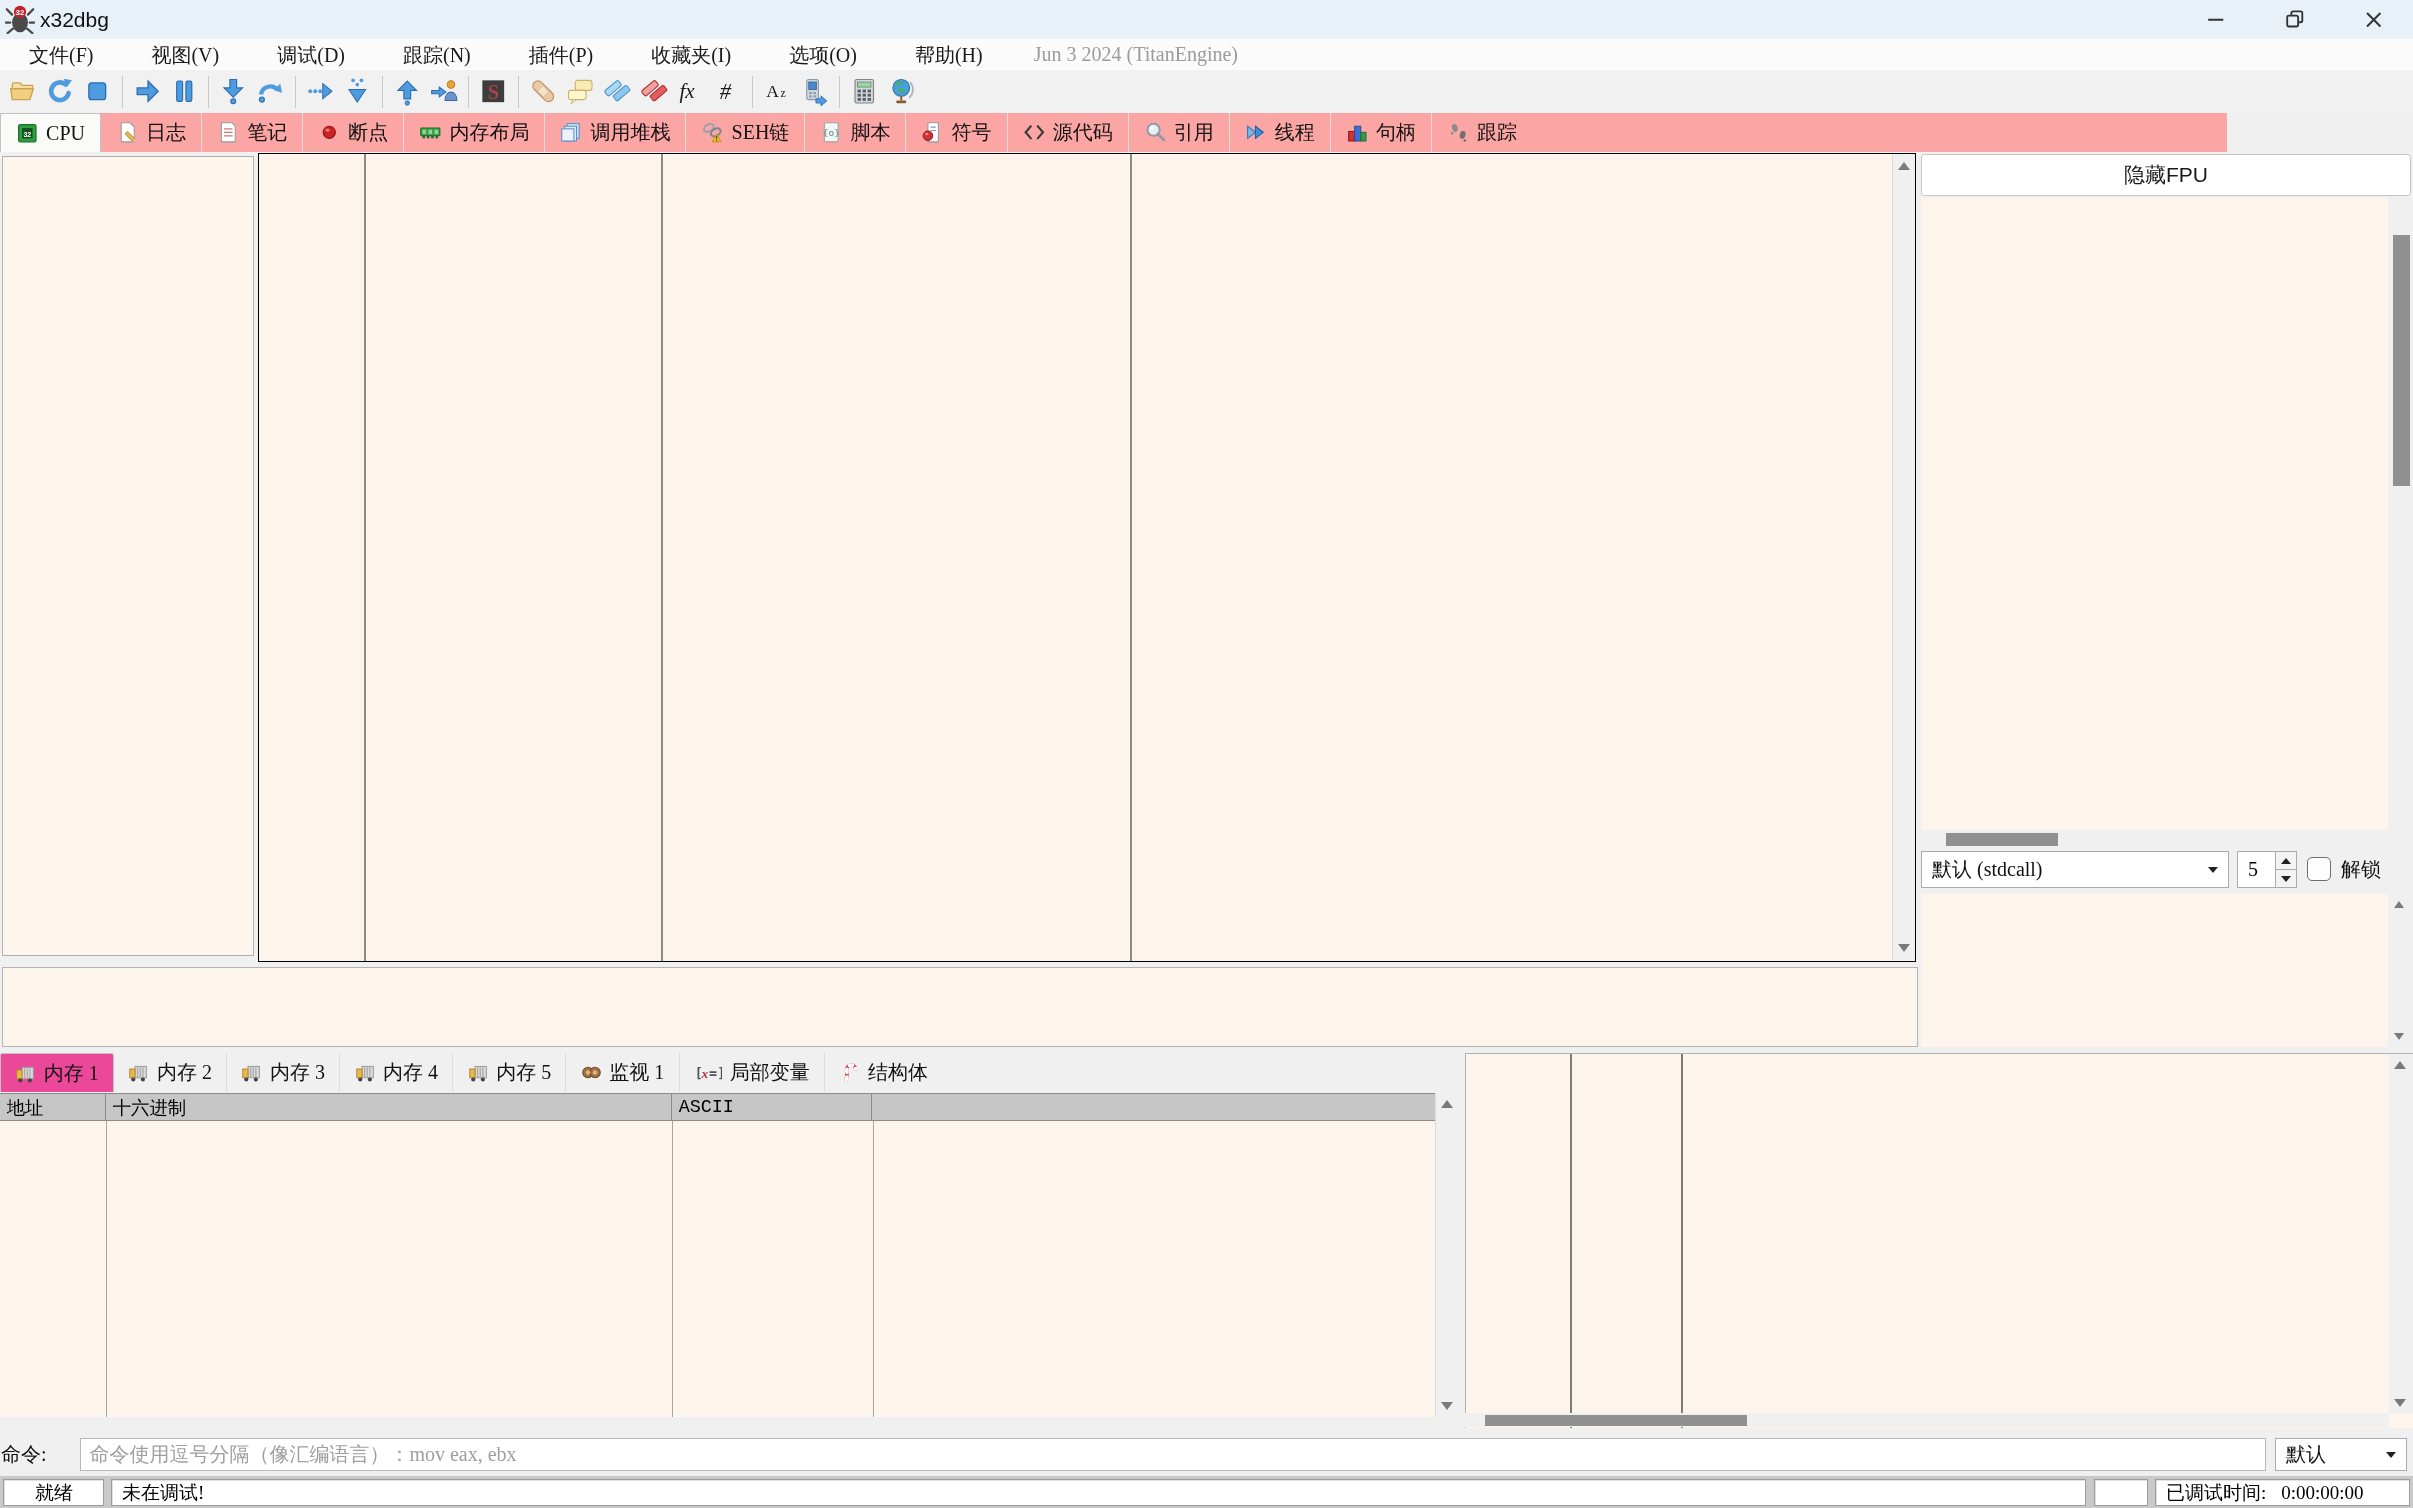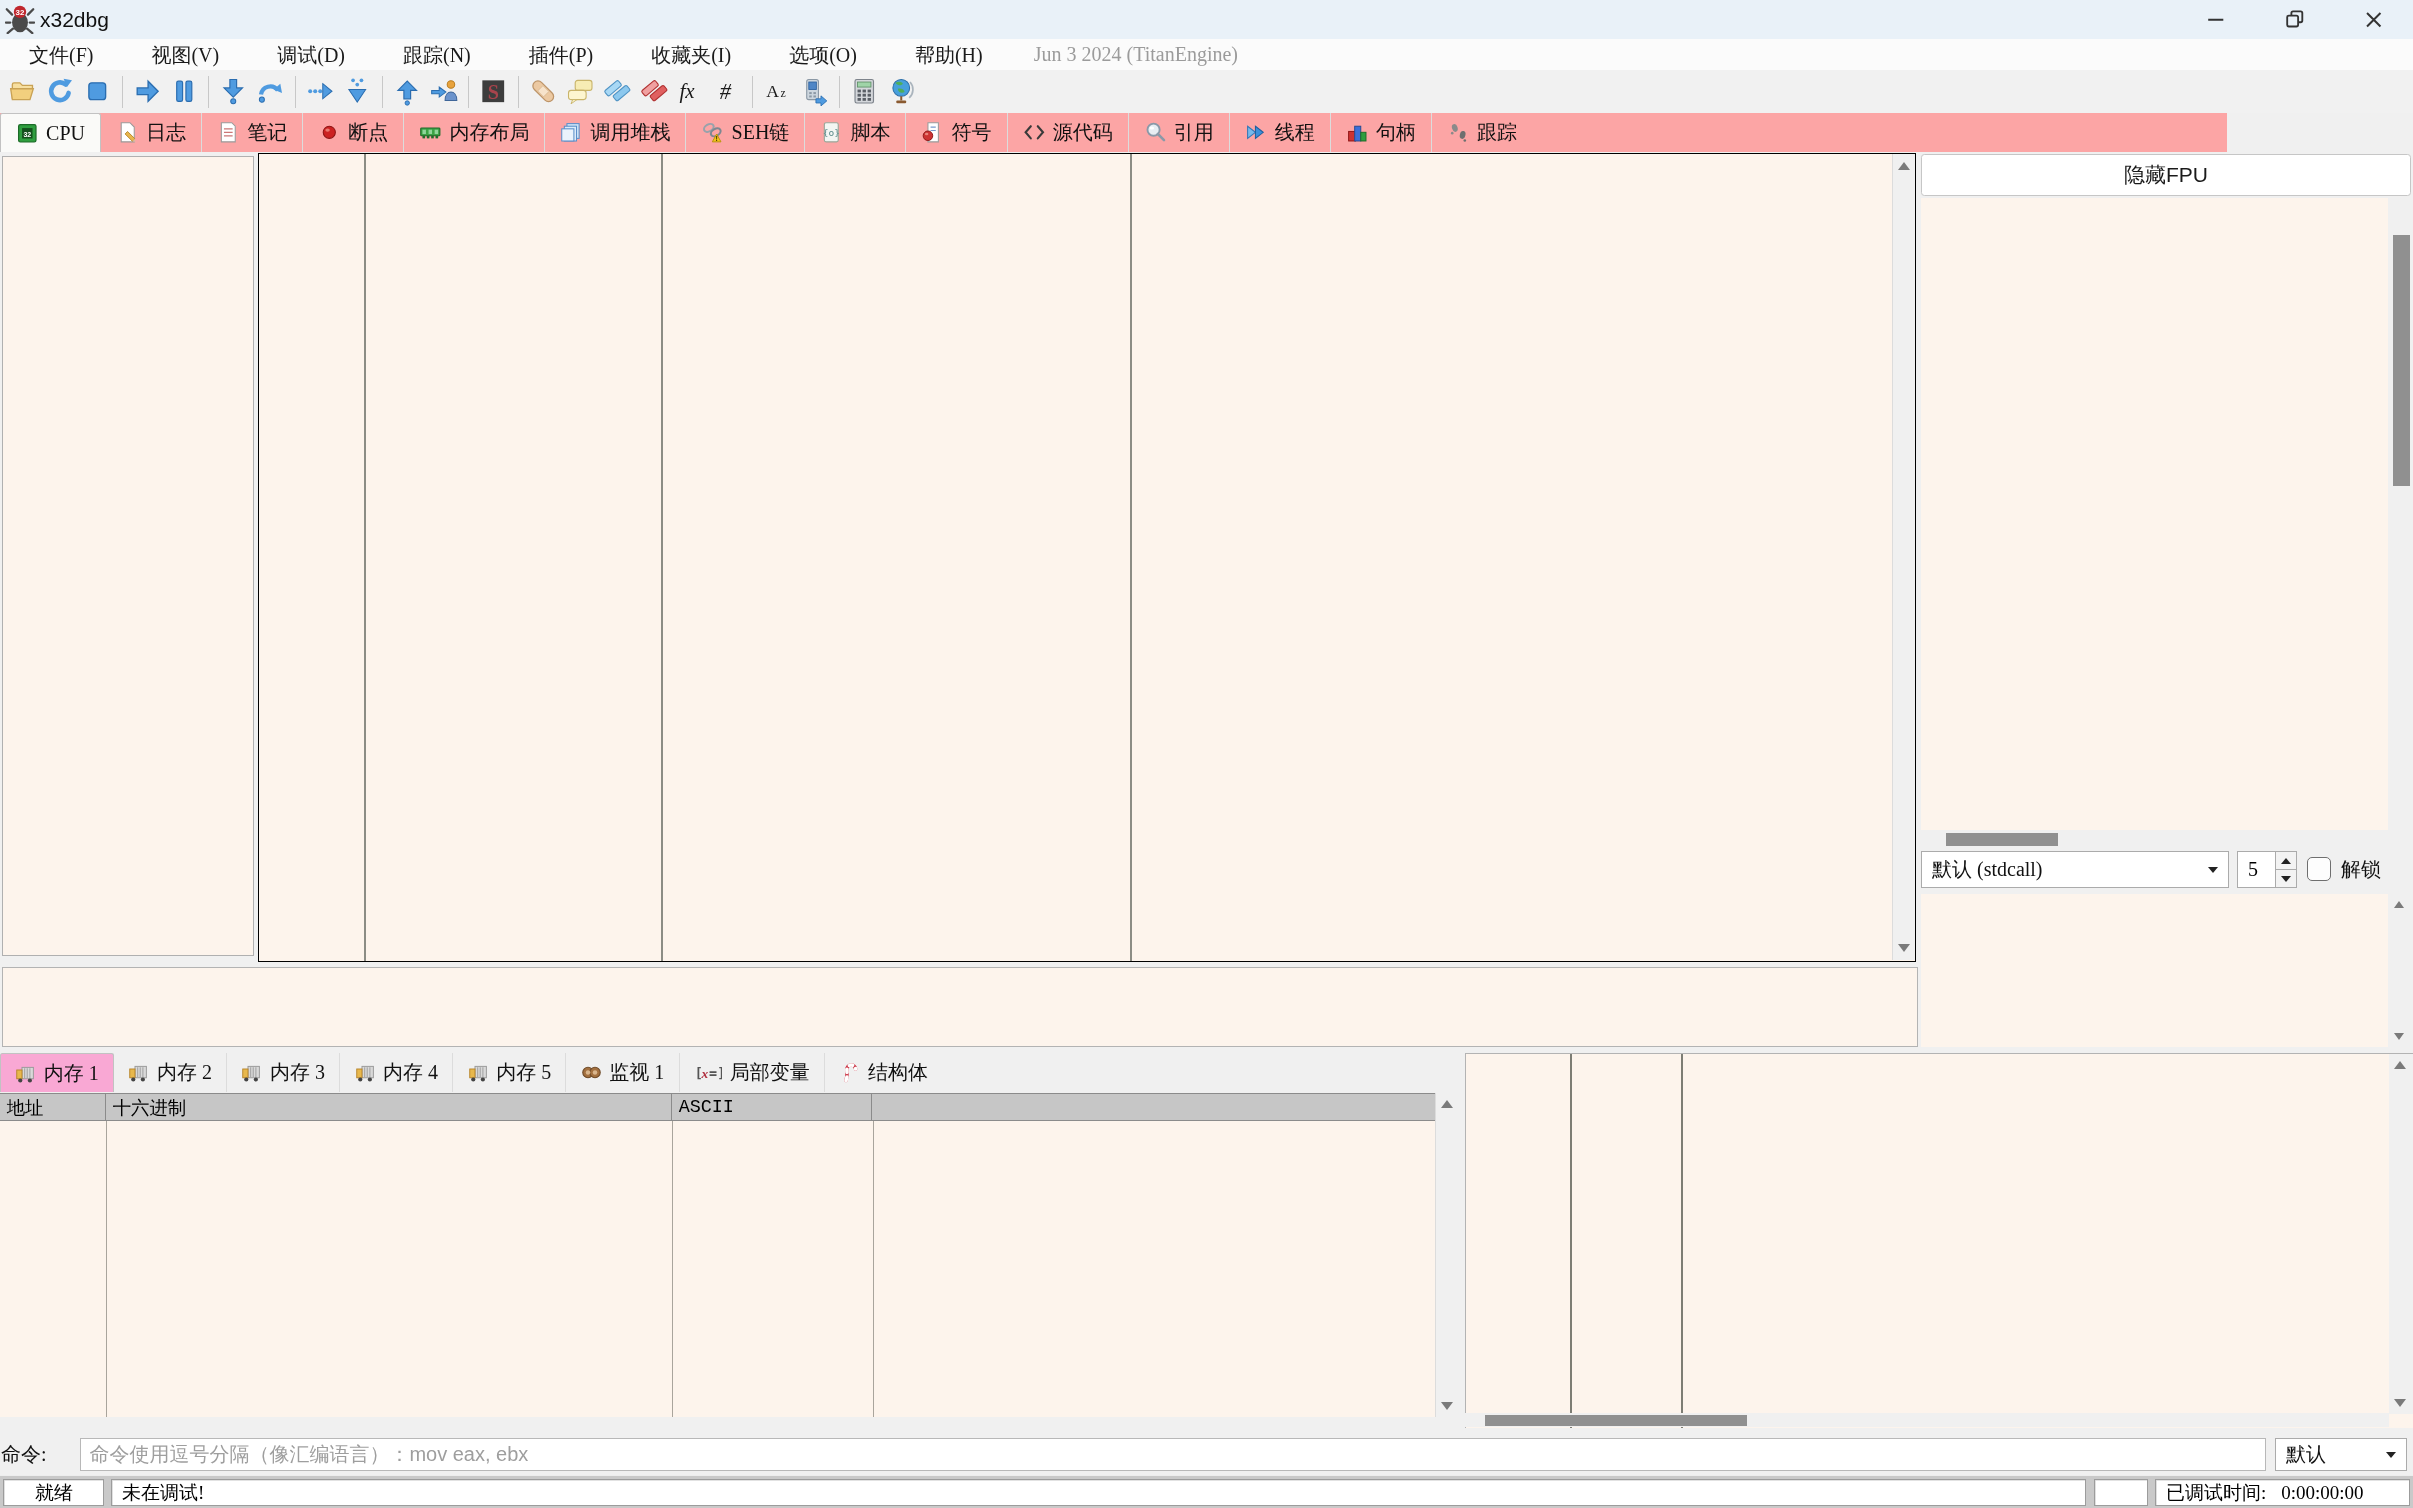--- a/index.html
+++ b/index.html
@@ -61,36 +61,36 @@
   .spinbtn:first-child{border-bottom:0.8px solid #ababab}
   .tri-up{width:0;height:0;border-left:5px solid transparent;border-right:5px solid transparent;border-bottom:6.7px solid #222}
   .tri-down{width:0;height:0;border-left:5px solid transparent;border-right:5px solid transparent;border-top:6.7px solid #222}
   .chk{left:2307px;top:857px;width:24px;height:24px;background:#fdfdfd;border:1.7px solid #6f6f6f;border-radius:5px}
   .unlock-label{left:2341px;top:851px;height:37px;line-height:37px;font-size:20px;color:#111}
   .argsview{left:1921px;top:894px;width:467px;height:153px}
 
   
   .dumptabs{left:0;top:1053px;width:1463px;height:39px;display:flex;align-items:flex-end}
   .dtab{height:39px;display:flex;align-items:center;gap:7.5px;padding:0 14.3px;font-size:20px;color:#111;border-right:0.8px solid #dcdcdc}
-  .dtab.active{background:#f9a8d4;border:0.8px solid #c2c2c2;border-bottom:none;border-radius:2.5px 2.5px 0 0}
+  .dtab.active{background:#ec4899;border:0.8px solid #c2c2c2;border-bottom:none;border-radius:2.5px 2.5px 0 0}
 
   
   .dumphdr{left:0;top:1093px;width:1435px;height:28px;background:var(--hdr);border-top:1.7px solid #8b8b8b;border-bottom:1.7px solid #8b8b8b;display:flex}
   .hcell{font-size:18.4px;color:#000;padding:1.7px 6.7px;border-right:1.7px solid #8b8b8b;display:flex;align-items:center}
   .dumpbody{left:0;top:1121px;width:1435px;height:296px}
   .dumpbody .bline{position:absolute;top:0;bottom:0;width:0.8px;background:#a9a49c}
 
   
   .stackpane{left:1465px;top:1053px;width:949px;height:375px;border-left:0.8px solid #b3b3b3;border-top:0.8px solid #b3b3b3}
   .stackpane .vline{background:#7d7d74}
 
   
   .cmdrow{left:0;top:1435px;width:2413px;height:38px;background:#f0f0f0;display:flex;align-items:center}
   .cmdlabel{font-size:20px;color:#111;margin-left:1px}
-  .cmdinput{position:absolute;left:80px;top:2.5px;width:2186px;height:33px;background:#fff;border:0.8px solid #b8b8b8;font-family:Liberation Sans, sans-serif;font-size:20px;padding:0 8.4px;color:#111}
+  .cmdinput{position:absolute;left:80px;top:2.5px;width:2186px;height:33px;background:#fff;border:0.8px solid #b8b8b8;font-family:Liberation Serif, serif;font-size:20px;padding:0 8.4px;color:#111}
   .cmdinput::placeholder{color:#9e9e9e;opacity:1}
   .cmdcombo{left:2275px;top:1438px;width:132px;height:33px}
 
   
   .statusbar{left:0;top:1475px;width:2413px;height:34px;background:#c9c9c9;border-top:0.8px solid #ededed;display:flex;align-items:center}
   .sbox{height:27px;background:#ffffff;border:0.8px solid #9c9c9c;box-shadow:inset 0.8px 0.8px 0 #d9d9d9;display:flex;align-items:center;font-size:19px;color:#000;padding:0 10px;position:absolute;top:3.4px}
 </style>
 </head>
 <body>
 

